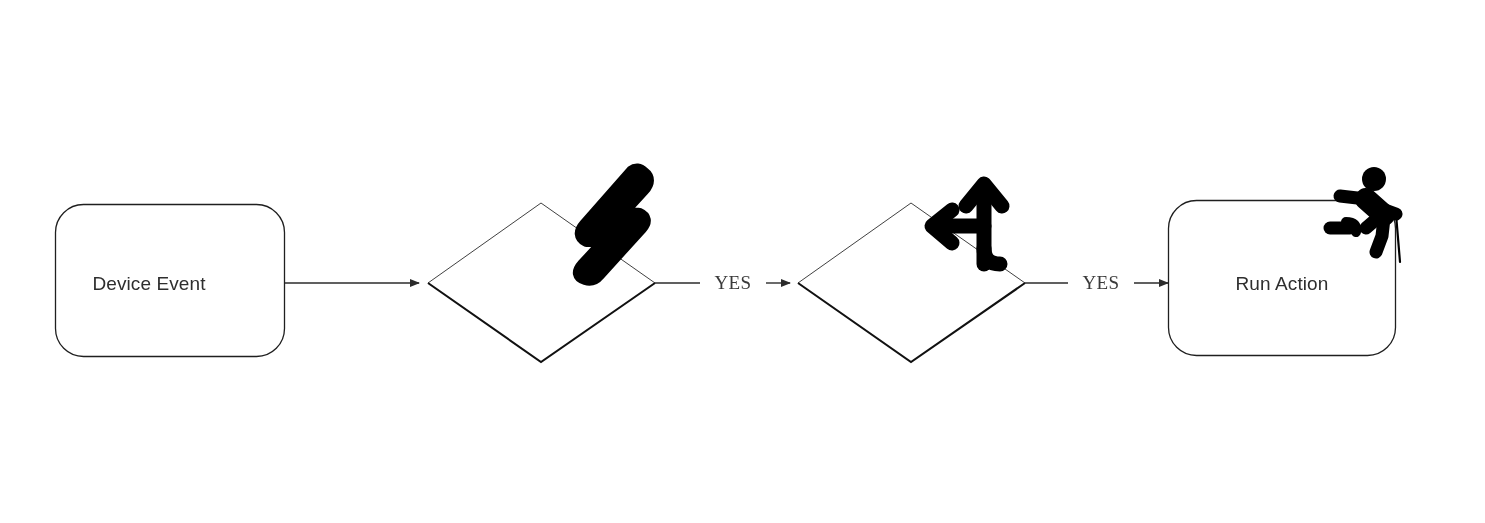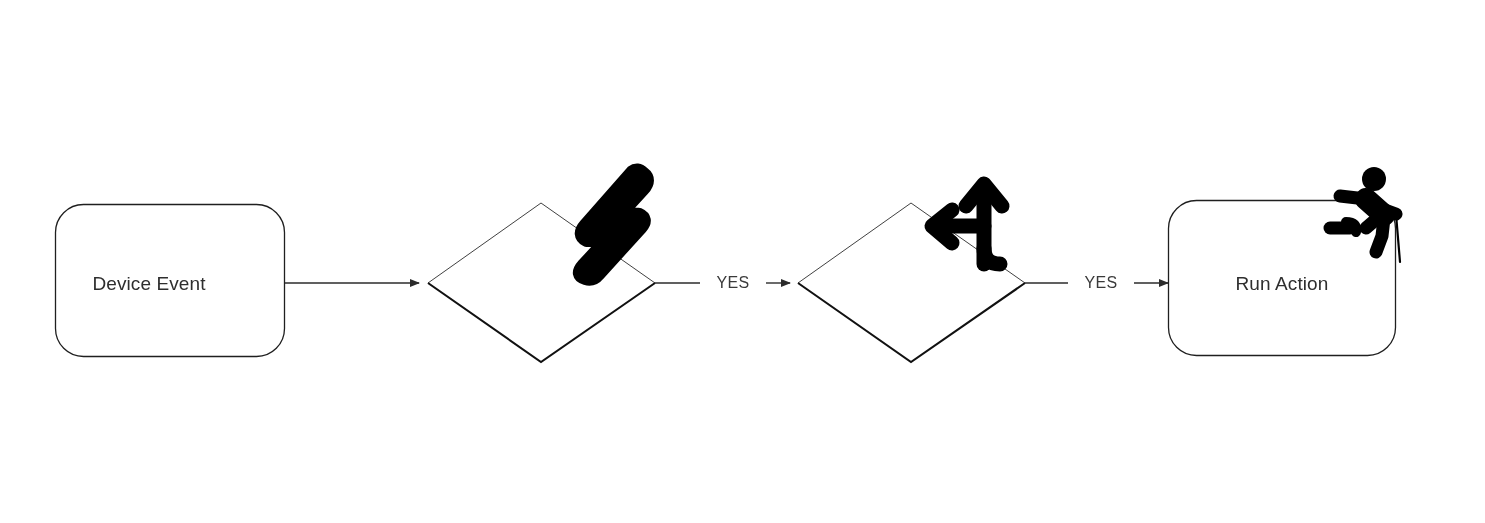--- a/index.html
+++ b/index.html
@@ -32,23 +32,24 @@
     font-size: 19px;
     line-height: 26px;
     letter-spacing: 0.1px;
     white-space: pre-line;
     pointer-events: none;
   }
   .edge-label {
     position: absolute;
     text-align: center;
     color: #3a3a3a;
-    font-size: 16px;
+    font-size: 19px;
     line-height: 22px;
     letter-spacing: 0.3px;
+    font-family: Liberation Serif, serif;
   }
   .lbl-device-event { left: 55px;   top: 271px; width: 188px; }
   .lbl-trigger      { left: 428px;  top: 258px; width: 227px; }
   .lbl-condition    { left: 798px;  top: 258px; width: 227px; }
   .lbl-run-action   { left: 1168px; top: 271px; width: 228px; }
   .lbl-yes-1 { left: 694px;  top: 272px; width: 78px; }
   .lbl-yes-2 { left: 1062px; top: 272px; width: 78px; }
 </style>
 </head>
 <body>

